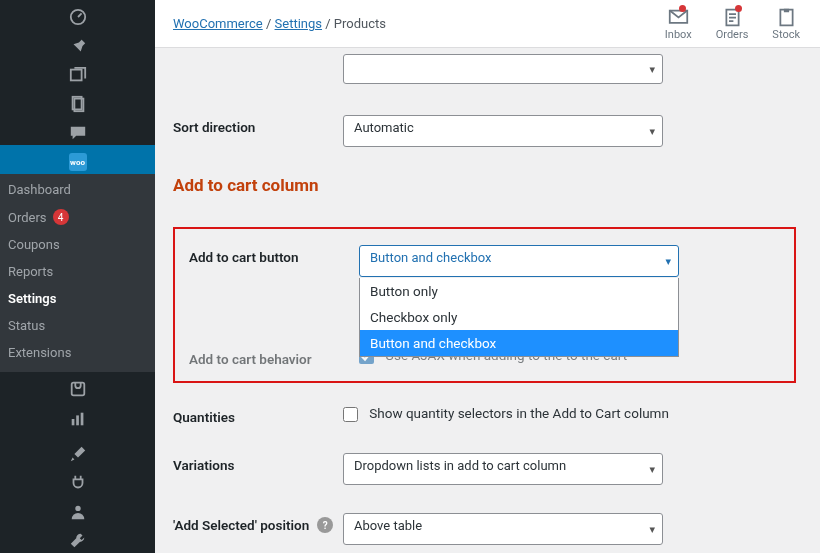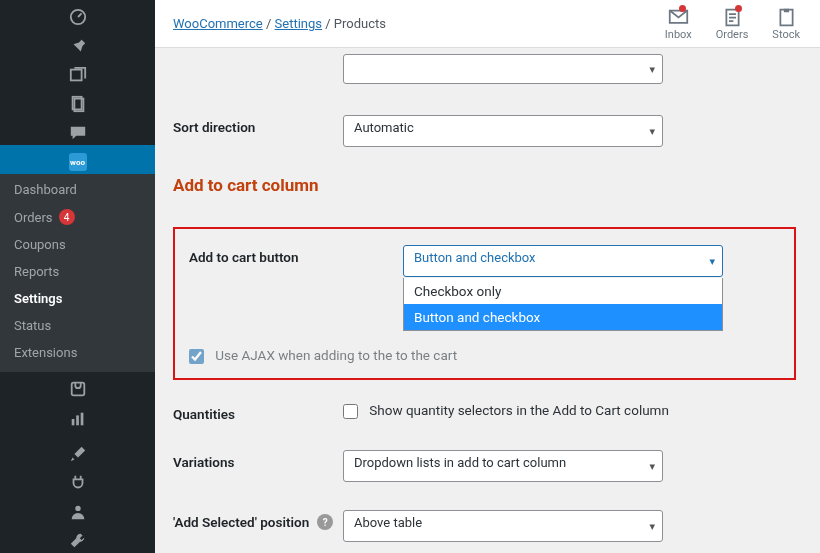--- a/index.html
+++ b/index.html
@@ -53,21 +53,21 @@
     border-left:8px solid #0073aa;
   }
   .woo-icon-box{
     width:18px;height:18px;background:#2c9ad6;border-radius:3px;display:flex;align-items:center;justify-content:center;color:#fff;font-weight:bold;font-size:8px;
   }
   .submenu {
     background: #32373c;
     padding: 2px 0 6px 0;
   }
   .submenu-item {
-    padding: 6px 12px 6px 14px;
+    padding: 6px 12px 6px 8px;
     color: #a0a5aa;
     font-size: 13px;
     cursor: pointer;
     display:flex;align-items:center;gap:6px;
   }
   .submenu-item.current { color: #fff; font-weight: 600; }
   .badge {
     display:inline-flex;align-items:center;justify-content:center;
     background:#d63638;color:#fff;border-radius:50%;min-width:16px;height:16px;font-size:10px;padding:0 3px;
   }
@@ -123,21 +123,21 @@
 
   .qmark{display:inline-flex;width:16px;height:16px;border-radius:50%;background:#999;color:#fff;align-items:center;justify-content:center;font-size:10px;margin-left:8px;}
 
   
   .highlight-box{
     border:2px solid #d91414;
     padding:16px 14px 14px 14px;
     margin-bottom: 22px;
     position: relative;
   }
-  .highlight-box .form-row{margin-bottom:20px;gap:44px;}
+  .highlight-box .form-row{margin-bottom:20px;}
 
   .blue-select{color:#2271b1;border-color:#2271b1;}
   .dropdown-list{
     position:absolute;
     left:0; top:33px;
     width:320px;
     border:1px solid #8c8f94;
     border-top:none;
     background:#fff;
     z-index:5;
@@ -345,28 +345,30 @@
     <div class="section-title">Add to cart column</div>
 
     <div class="highlight-box">
       <div class="form-row" style="margin-bottom:70px;">
         <div class="form-label">Add to cart button</div>
         <div class="form-field" style="position:relative;">
           <div class="select-wrap">
             <div class="select-like blue-select">Button and checkbox</div>
             <span class="select-arrow" style="color:#2271b1">▾</span>
             <div class="dropdown-list">
+              <div class="opt">Button only</div>
               <div class="opt">Checkbox only</div>
               <div class="opt sel">Button and checkbox</div>
             </div>
           </div>
         </div>
       </div>
 
       <div class="form-row behind-row" style="margin-bottom:0;">
+        <div class="form-label">Add to cart behavior</div>
         <div class="form-field">
           <label>
             <input type="checkbox" checked="" style="">
             <span class="chk-label">Use AJAX when adding to the to the cart</span>
           </label>
         </div>
       </div>
     </div>
 
     <div class="form-row">

